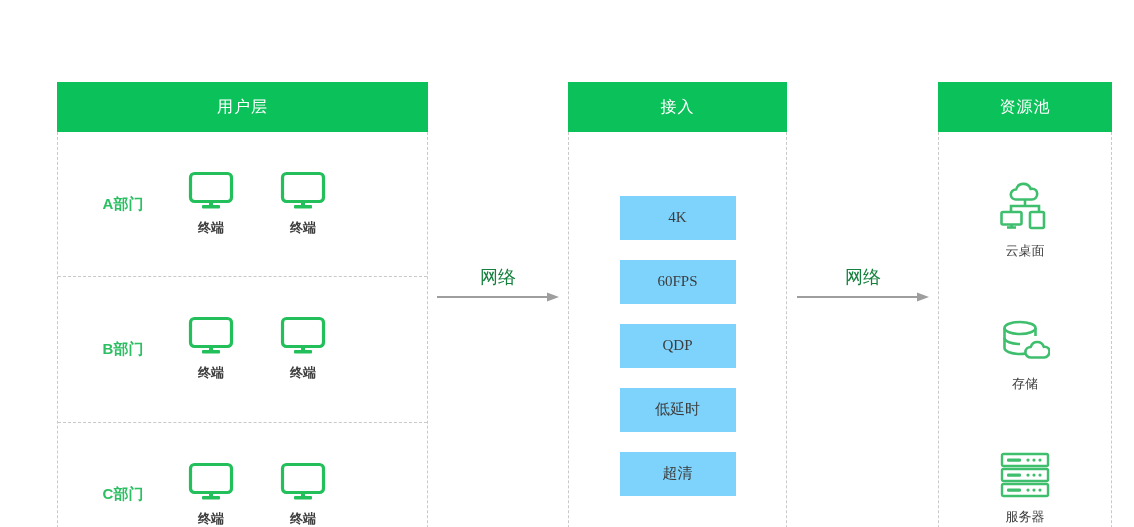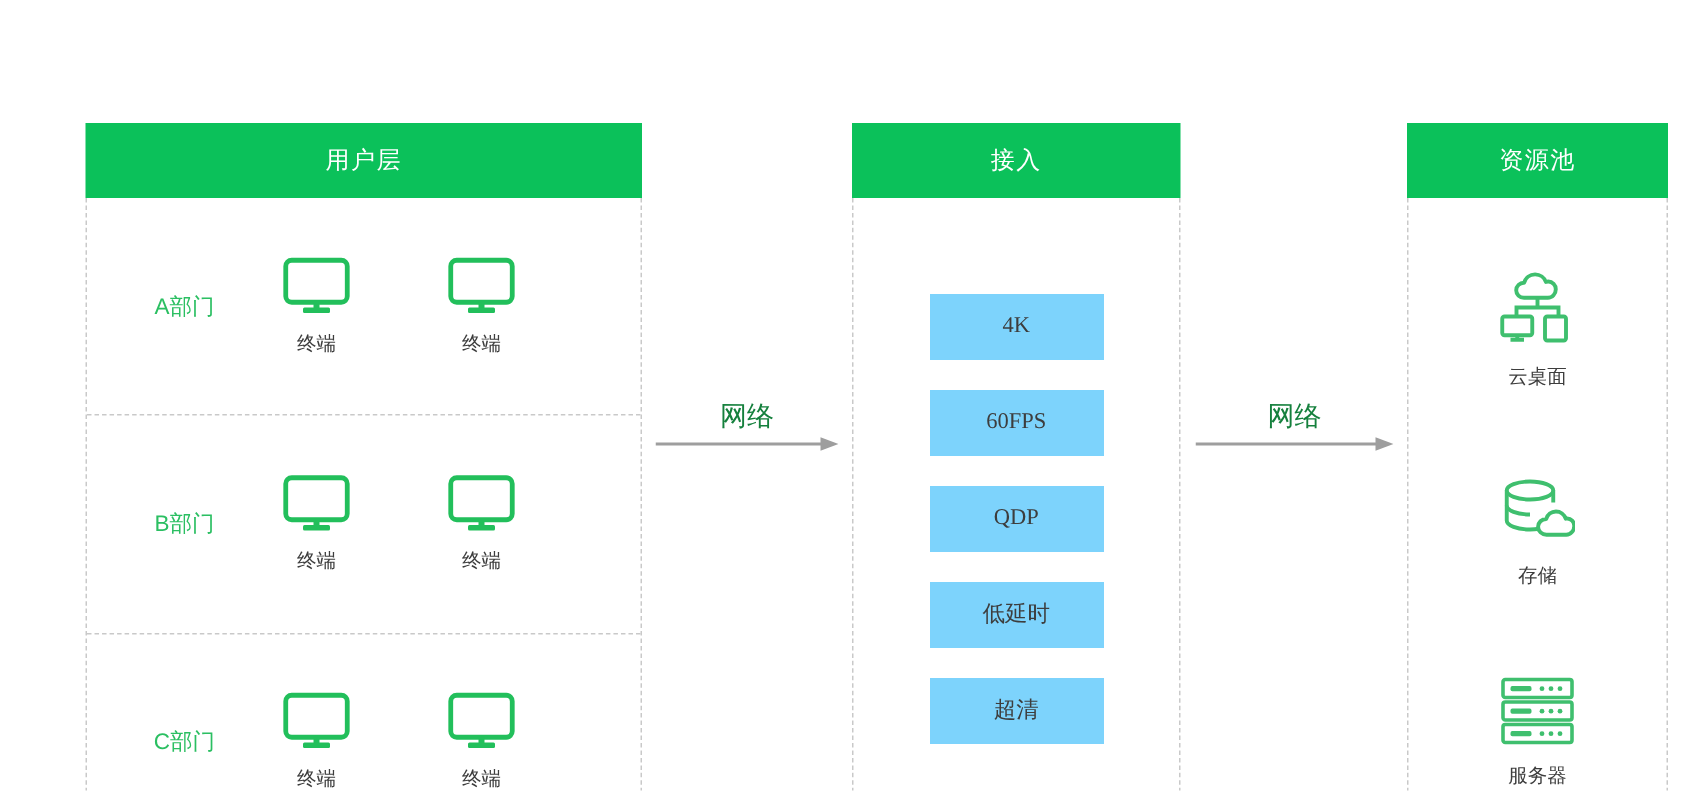--- a/index.html
+++ b/index.html
@@ -48,32 +48,33 @@
     border-right: 1px dashed #c9c9c9;
     border-bottom: 1px dashed #c9c9c9;
   }
   .dept-row {
     flex: 1;
     display: flex;
     align-items: center;
     border-bottom: 1px dashed #c9c9c9;
     box-sizing: border-box;
     position: relative;
+    font-weight: bold;
   }
   .dept-row:last-child { border-bottom: none; }
   .dept-label {
     color: #2BBF62;
     font-size: 15px;
     width: 130px;
     text-align: center;
     flex: none;
   }
   .terminals {
     display: flex;
-    gap: 64px;
+    gap: 46px;
     align-items: flex-end;
   }
   .terminal {
     display: flex;
     flex-direction: column;
     align-items: center;
     gap: 4px;
   }
   .terminal-caption {
     font-size: 13px;

